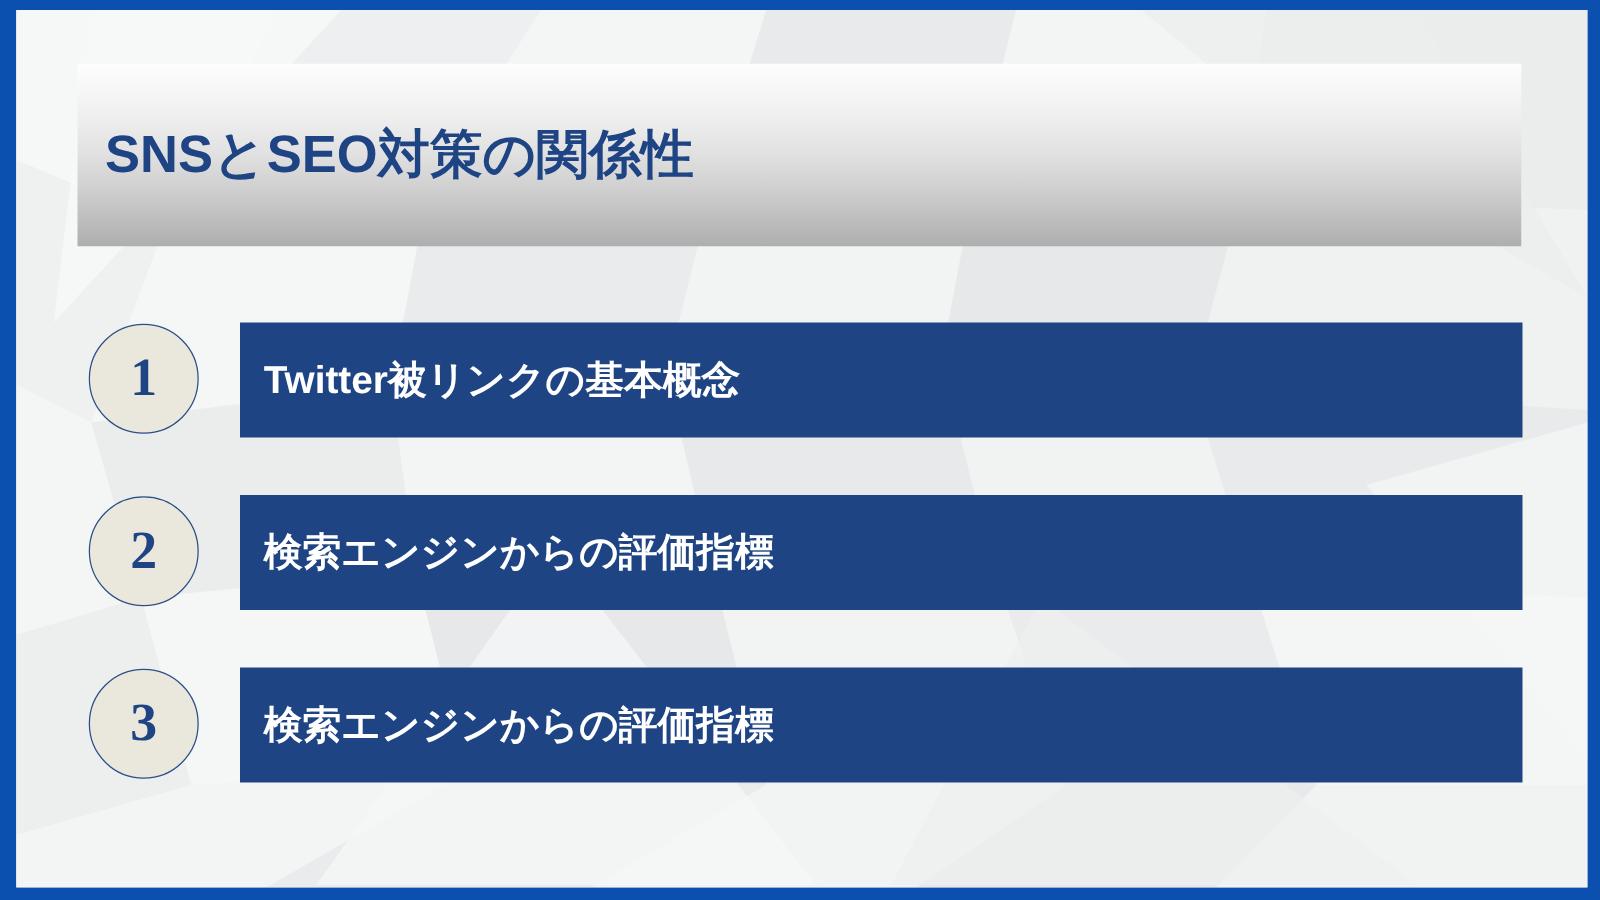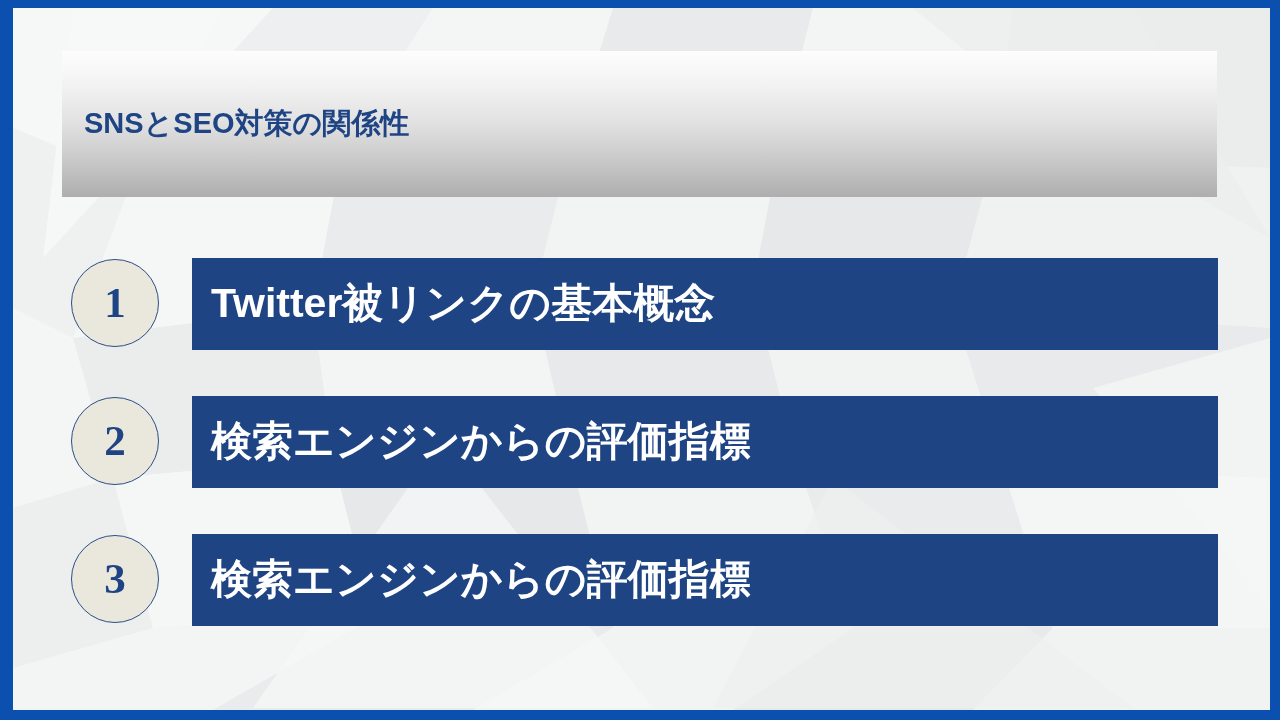--- a/index.html
+++ b/index.html
@@ -58,21 +58,21 @@
         #d2d2d2 66%,
         #c0c0c0 83%,
         #aeaeae 100%);
     box-shadow: 0 1px 0 rgba(255,255,255,0.5) inset;
   }
   #title-text {
     position: absolute;
     left: 22px;
     top: 50%;
     transform: translateY(-50%);
-    font-size: 29px;
+    font-size: 42px;
     font-weight: 700;
     color: #1E4484;
     letter-spacing: 0px;
     white-space: nowrap;
     line-height: 1.1;
     text-align: center;
   }
 
   
   .row {
@@ -114,21 +114,21 @@
     top: 0;
     width: 1026px;
     height: 92px;
     background: #1E4484;
     display: flex;
     align-items: center;
     box-sizing: border-box;
     padding-left: 19px;
   }
   .bar-text {
-    font-size: 41px;
+    font-size: 31px;
     font-weight: 700;
     color: #ffffff;
     white-space: nowrap;
     letter-spacing: 0px;
     line-height: 1.15;
   }
 </style>
 </head>
 <body>
 

